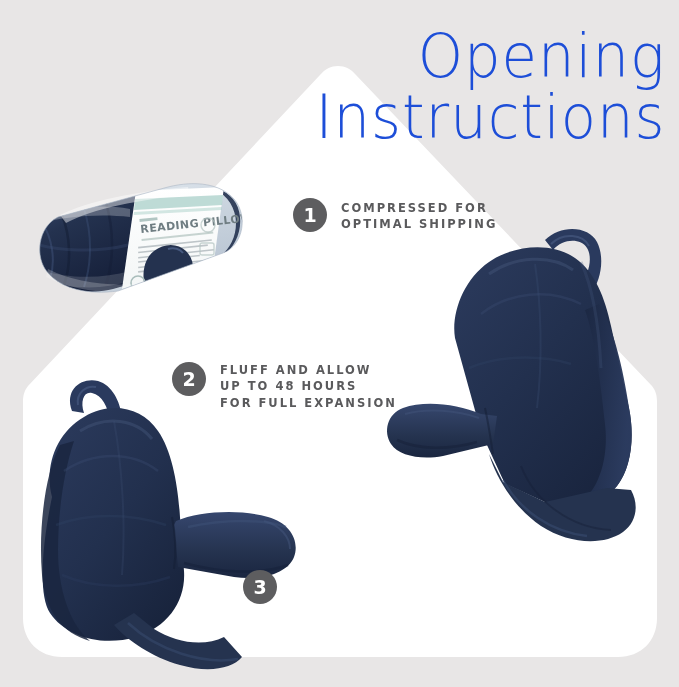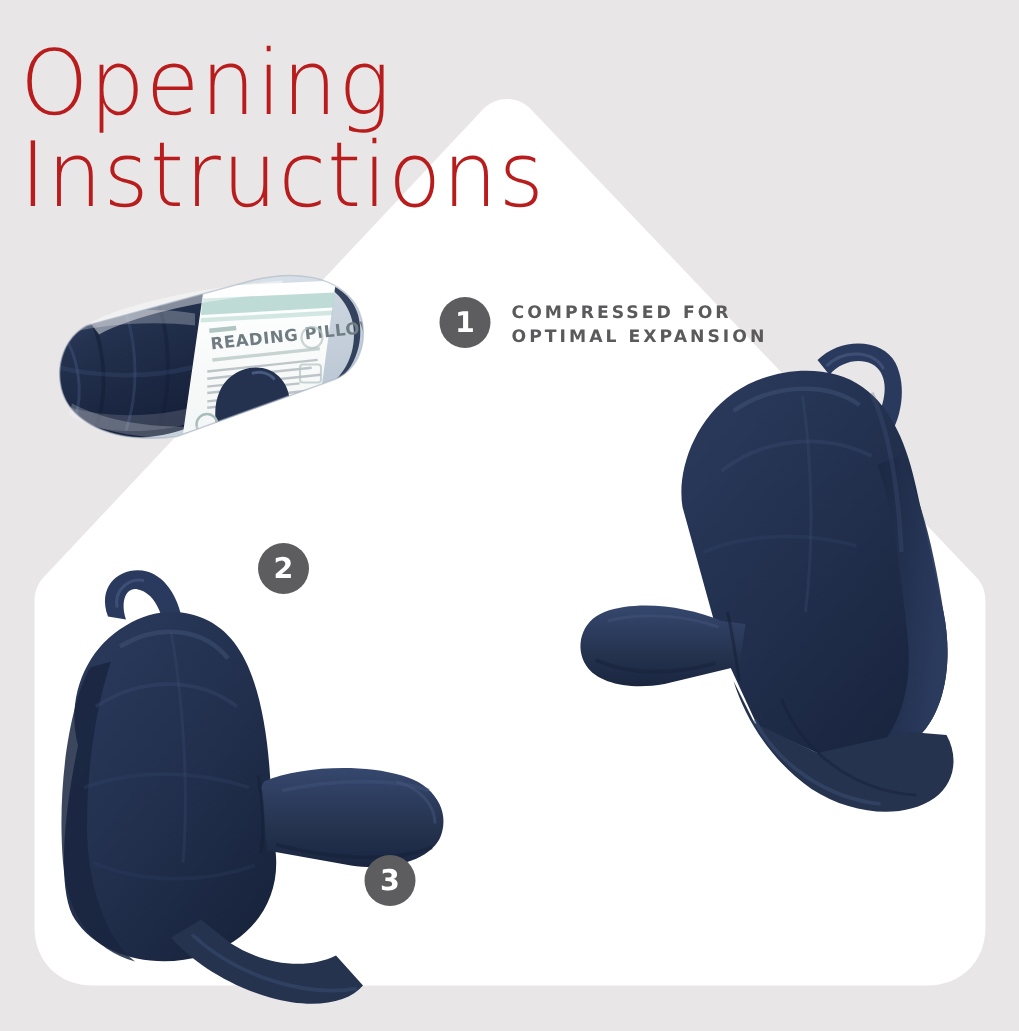--- a/index.html
+++ b/index.html
@@ -11,22 +11,22 @@
   }
   .stage{position:relative;width:679px;height:687px;overflow:hidden;background:#e8e6e6;}
 
   
   .panel-wrap{position:absolute;inset:0;}
   .panel-svg{position:absolute;left:0;top:0;width:679px;height:687px;}
 
   
   .title{
     position:absolute;left:0;top:28px;width:679px;
-    text-align:left;
-    color:#b91c1c;
+    text-align:right;
+    color:#1d4ed8;
     font-family:"DejaVu Sans", sans-serif;
     font-weight:200;
     letter-spacing:1px;
     line-height:0.95;
     -webkit-text-stroke:0px;
   }
   .title-l1{font-size:60px;display:block;transform:scaleX(0.96);}
   .title-l2{font-size:60px;display:block;transform:scaleX(0.96);margin-top:4px;}
 
   
@@ -298,24 +298,27 @@
       <path d="M 96 46 C 104 90 108 150 104 200" fill="none" stroke="#3c4e74" stroke-width="2" opacity="0.28"></path>
       <path d="M 44 200 C 76 214 118 214 152 202" fill="none" stroke="#2f4065" stroke-width="2.5" opacity="0.3"></path>
 
       <path d="M 154 142 C 158 162 158 180 156 194" fill="none" stroke="#141d33" stroke-width="2" opacity="0.5"></path>
     </svg>
   </div>
 
   <div class="step" id="step1">
     <div class="badge">1</div>
     <div class="step-text">COMPRESSED FOR
-OPTIMAL EXPANSION</div>
+OPTIMAL SHIPPING</div>
   </div>
 
   <div class="step" id="step2">
     <div class="badge">2</div>
+    <div class="step-text">FLUFF AND ALLOW
+UP TO 48 HOURS
+FOR FULL EXPANSION</div>
   </div>
 
   <div class="step" id="step3">
     <div class="badge">3</div>
   </div>
 
 </div>
 
 </body></html>

